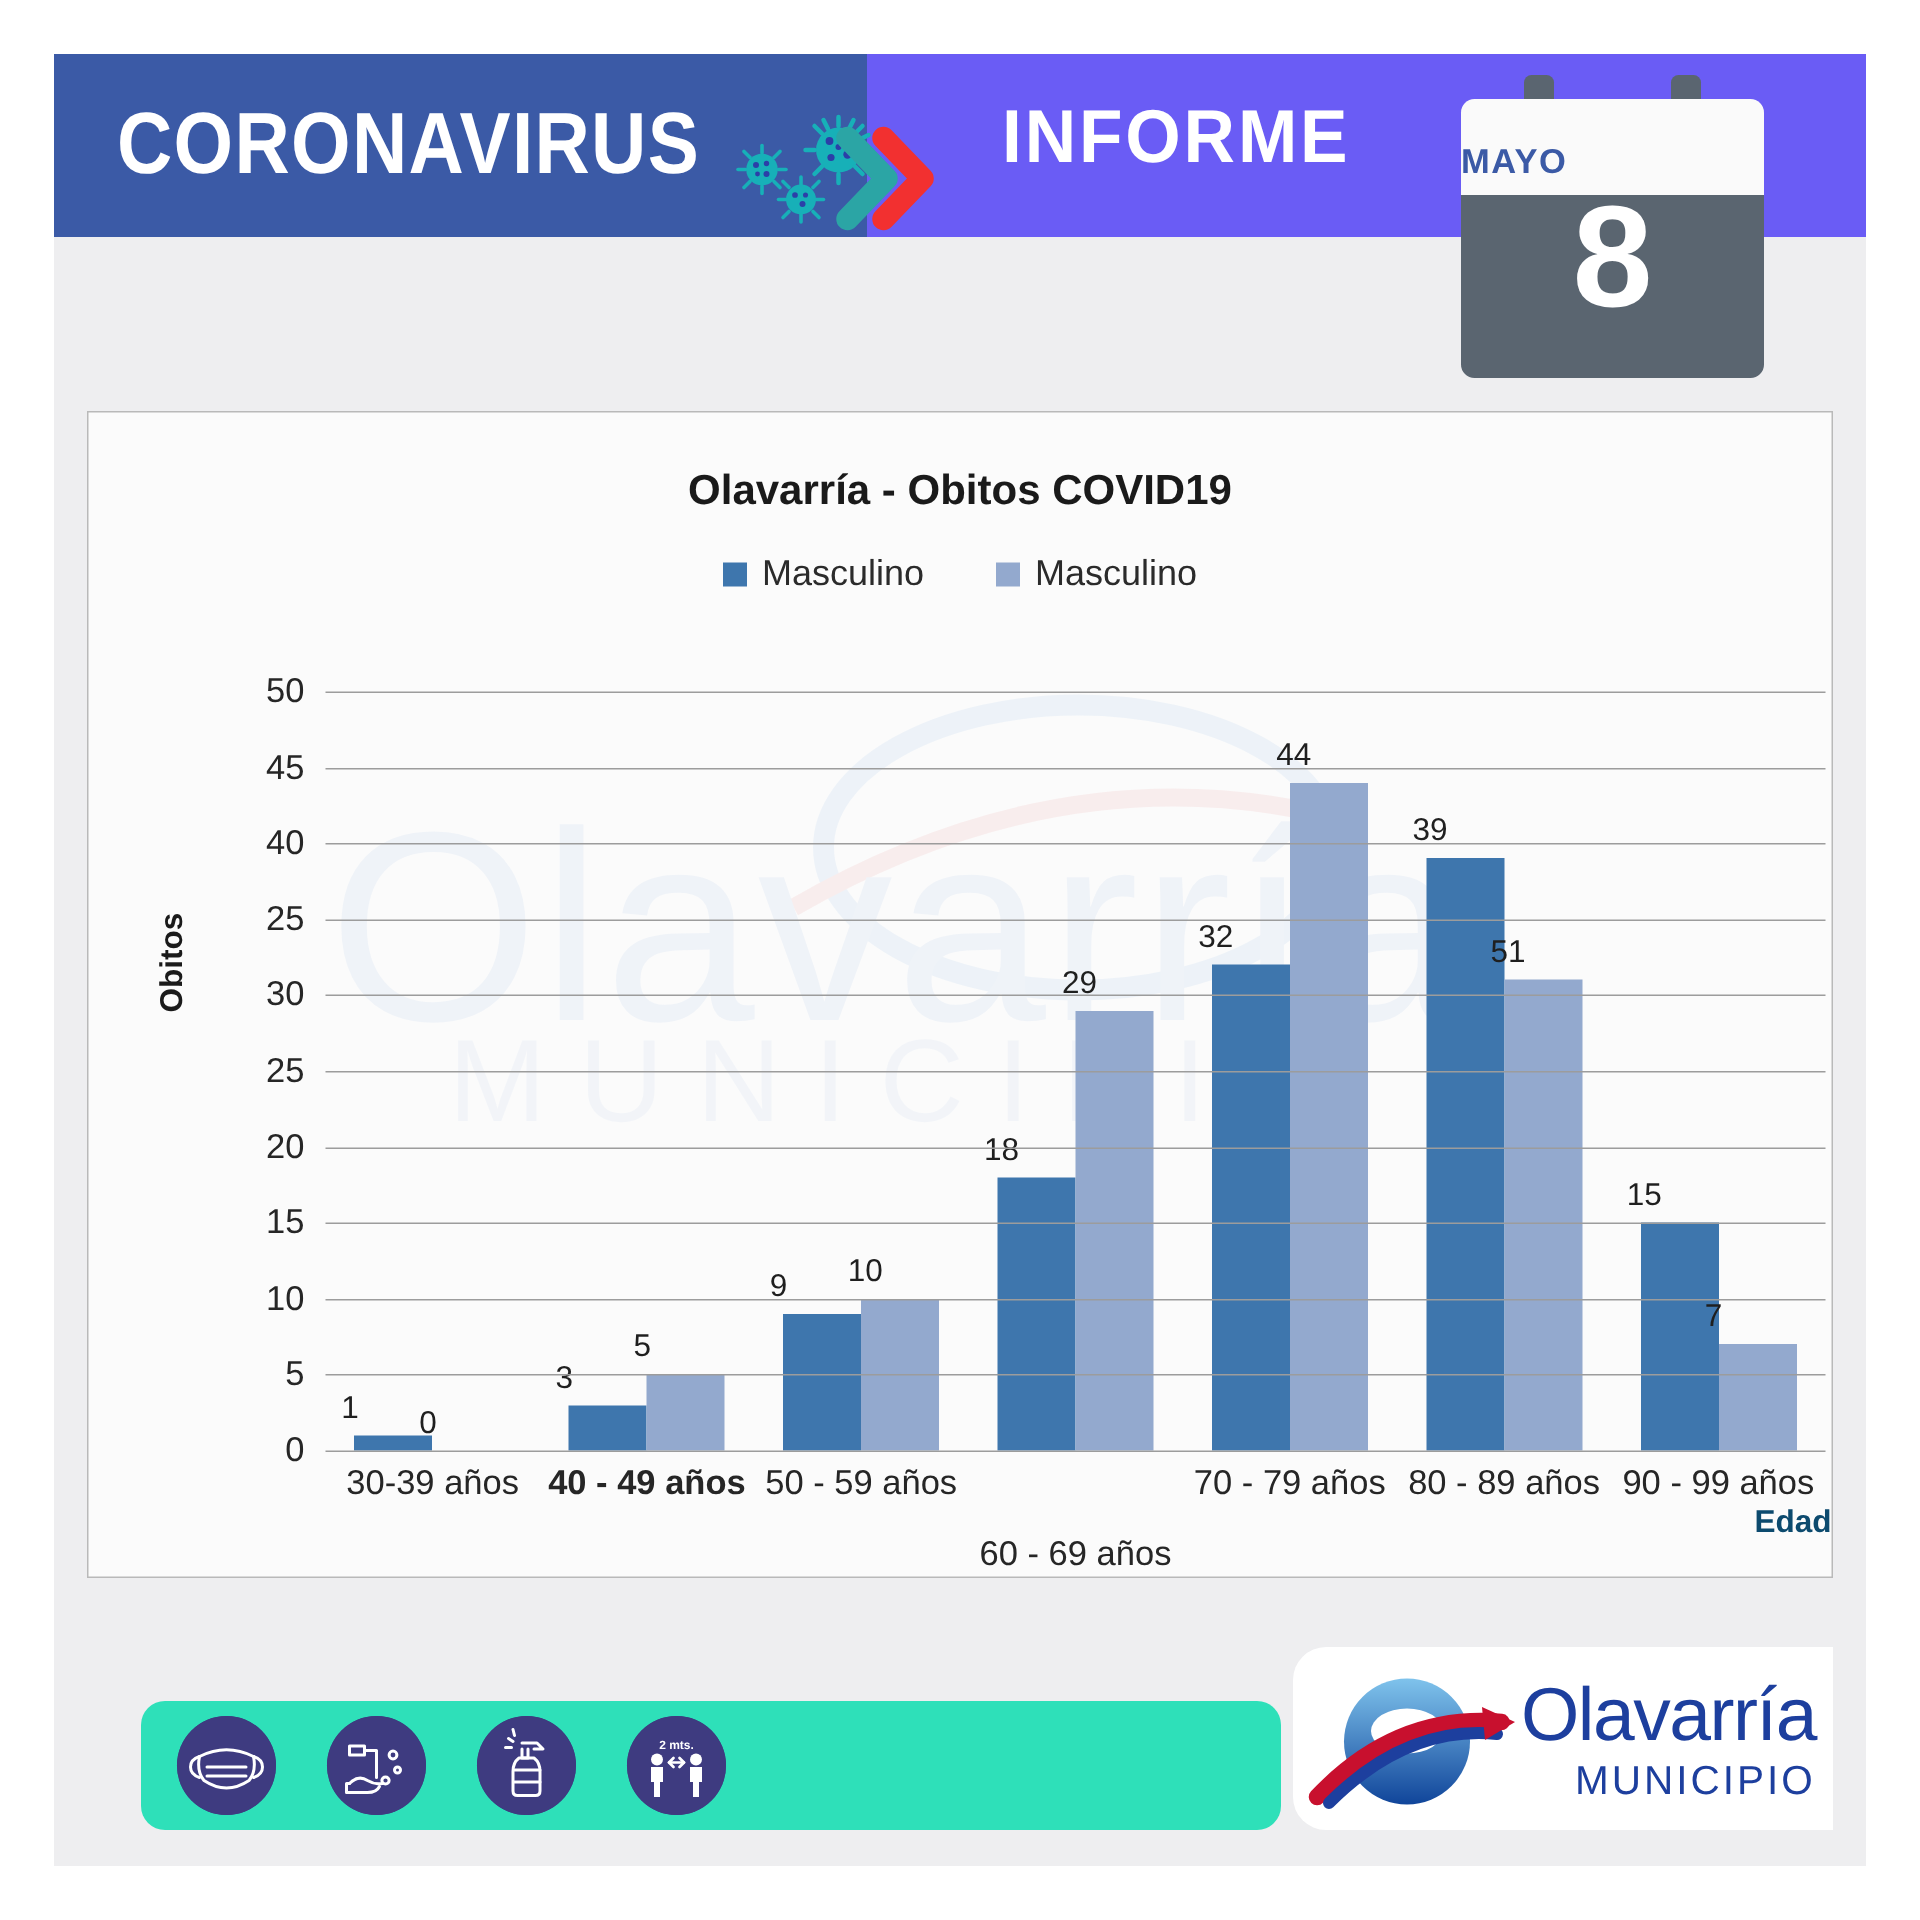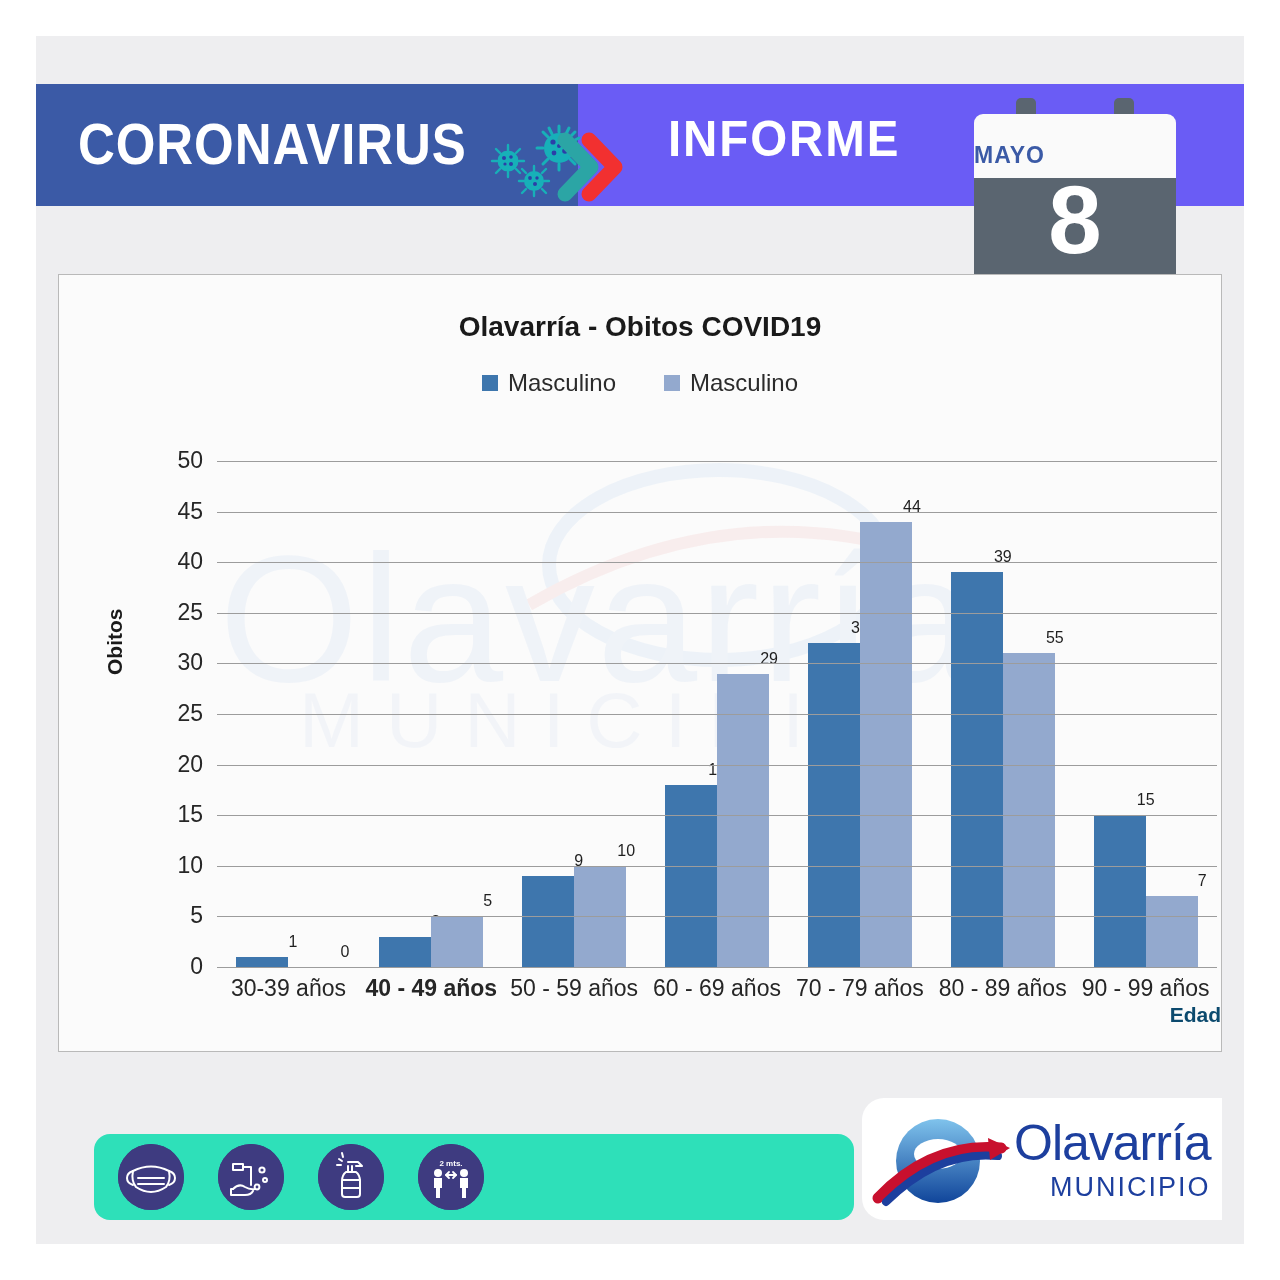--- a/index.html
+++ b/index.html
@@ -9,21 +9,21 @@
     font-family:"Liberation Sans", sans-serif;
     overflow:hidden;
   }
   .poster{
     position:absolute;left:36px;top:36px;
     width:1208px;height:1208px;
     background:#eeeef0;
   }
 
   
-  .header{position:absolute;left:0;top:0;width:1208px;height:122px;margin-top:48px;}
+  .header{position:absolute;left:0;top:0;width:1208px;height:122px;}
   .hdr-left{position:absolute;left:0;top:0;width:542px;height:122px;background:#3b5aa6;}
   .hdr-right{position:absolute;left:542px;top:0;width:666px;height:122px;background:#6a5cf5;}
   .hdr-title{
     position:absolute;left:42px;top:26px;
     font-size:58px;font-weight:bold;color:#ffffff;
     letter-spacing:1px;font-stretch:condensed;
     transform:scaleX(0.88);transform-origin:left center;
     font-family:"Liberation Sans", sans-serif;
   }
   .virus-group{position:absolute;left:455px;top:42px;width:110px;height:72px;}
@@ -89,22 +89,22 @@
   }
   .gridarea{position:absolute;left:158px;top:186px;width:1000px;height:506px;}
   .gridline{position:absolute;left:0;width:1000px;height:1px;background:#9c9c9c;}
   .ytick{position:absolute;right:1014px;font-size:23px;color:#262626;text-align:right;width:60px;transform:translateY(-14px);}
   .bars{position:absolute;left:0;top:0;width:1000px;height:506px;}
   .group{position:absolute;bottom:0;height:506px;}
   .bar{position:absolute;bottom:0;}
   .bar.f{background:#3e76ad;}
   .bar.m{background:#93a9ce;}
   .bar-val{
-    position:absolute;width:70px;text-align:right;
-    font-size:16px;color:#1f1f1f;
+    position:absolute;width:70px;text-align:left;
+    font-size:21px;color:#1f1f1f;
   }
   .xticks{position:absolute;left:158px;top:700px;width:1000px;height:30px;}
   .xtick{position:absolute;text-align:center;font-size:23px;color:#262626;white-space:nowrap;}
 
   
   .footer-bar{
     position:absolute;left:58px;top:1098px;width:760px;height:86px;
     background:#2ee0b9;border-radius:16px;
   }
   .circ{
@@ -273,21 +273,21 @@
             <div class="group" style="left: 571.429px; width: 142.857px;">
               <div class="bar f" style="left: 19.4286px; width: 52px; height: 323.84px;"></div>
               <div class="bar-val" style="left: 10.4286px; bottom: 329.84px;">32</div>
               <div class="bar m" style="left: 71.4286px; width: 52px; height: 445.28px;"></div>
               <div class="bar-val" style="left: 62.4286px; bottom: 451.28px;">44</div>
             </div>
             <div class="group" style="left: 714.286px; width: 142.857px;">
               <div class="bar f" style="left: 19.4286px; width: 52px; height: 394.68px;"></div>
               <div class="bar-val" style="left: 10.4286px; bottom: 400.68px;">39</div>
               <div class="bar m" style="left: 71.4286px; width: 52px; height: 313.72px;"></div>
-              <div class="bar-val" style="left: 62.4286px; bottom: 319.72px;">55</div>
+              <div class="bar-val" style="left: 62.4286px; bottom: 319.72px;">51</div>
             </div>
             <div class="group" style="left: 857.143px; width: 142.857px;">
               <div class="bar f" style="left: 19.4286px; width: 52px; height: 151.8px;"></div>
               <div class="bar-val" style="left: 10.4286px; bottom: 157.8px;">15</div>
               <div class="bar m" style="left: 71.4286px; width: 52px; height: 70.84px;"></div>
               <div class="bar-val" style="left: 62.4286px; bottom: 76.84px;">7</div>
             </div>
           </div>
       <div class="gridline" style="top: 506px;"></div>
           <div class="ytick" style="top: 506px;">0</div>
@@ -309,21 +309,21 @@
           <div class="ytick" style="top: 101.2px;">40</div>
           <div class="gridline" style="top: 50.6px;"></div>
           <div class="ytick" style="top: 50.6px;">45</div>
           <div class="gridline" style="top: 0px;"></div>
           <div class="ytick" style="top: 0px;">50</div>
         </div>
       <div class="xticks" id="xticks">
           <div class="xtick" style="left: 0px; width: 142.857px;">30-39 años</div>
           <div class="xtick" style="left: 142.857px; width: 142.857px; font-weight: bold;">40 - 49 años</div>
           <div class="xtick" style="left: 285.714px; width: 142.857px;">50 - 59 años</div>
-          <div class="xtick" style="left: 428.571px; width: 142.857px;">60 - 69 años</div>
+          <div class="xtick" style="left: 428.571px; width: 142.857px; margin-top: 47px;">60 - 69 años</div>
           <div class="xtick" style="left: 571.429px; width: 142.857px;">70 - 79 años</div>
           <div class="xtick" style="left: 714.286px; width: 142.857px;">80 - 89 años</div>
           <div class="xtick" style="left: 857.143px; width: 142.857px;">90 - 99 años</div>
         </div>
       <div class="xlabel">Edad</div>
     </div>
   </div>
 
   <div class="footer-bar">
     <svg class="circ" style="left:24px" viewBox="0 0 66 66">

